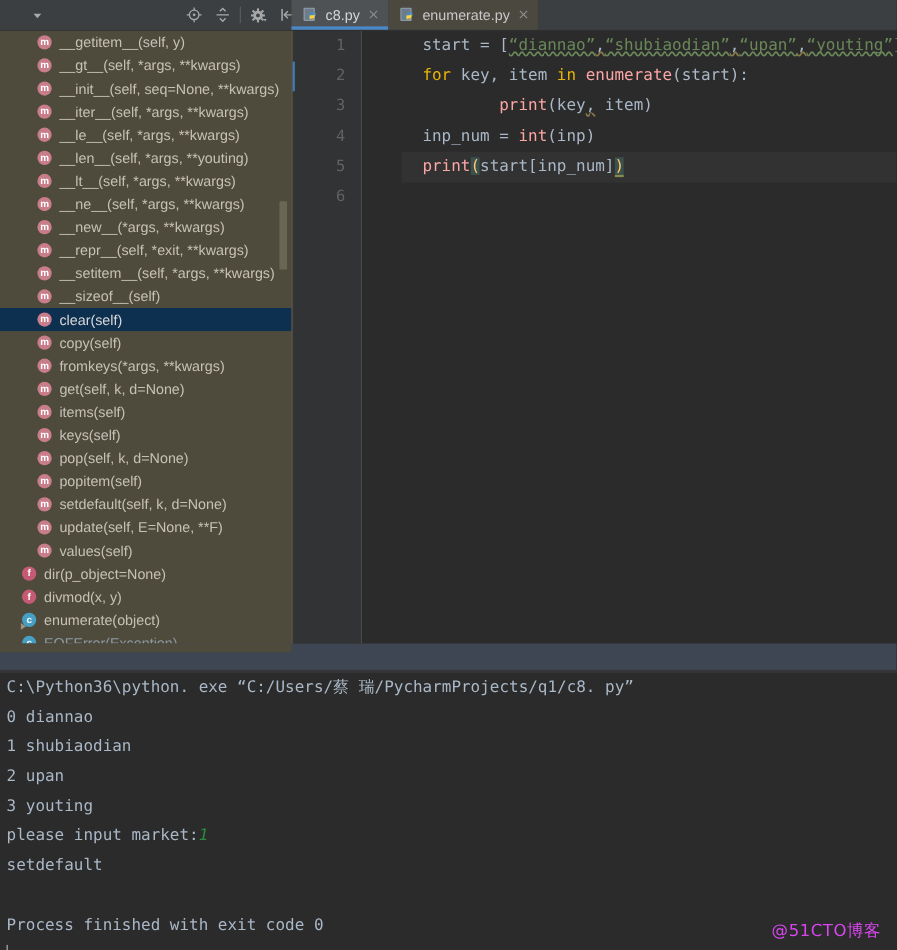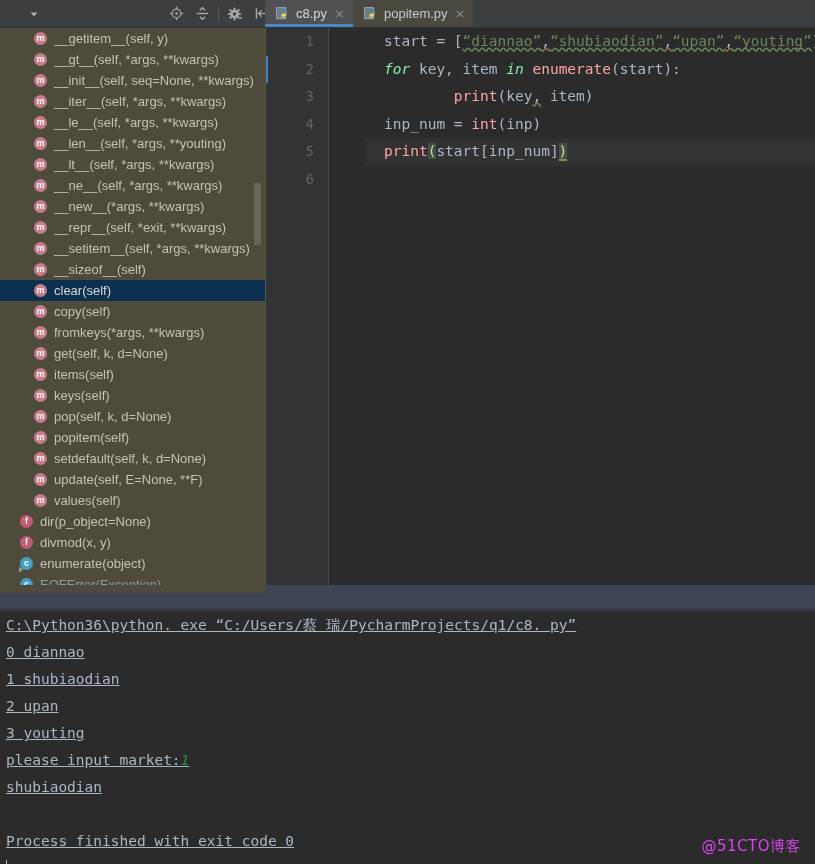--- a/index.html
+++ b/index.html
@@ -155,21 +155,21 @@
   .cline {
     height: 27.5px;
     line-height: 27.5px;
     white-space: pre;
     padding-left: 19px;
     box-sizing: border-box;
   }
   .cline.current {
     background: #323232;
   }
-  .tok-kw    { color: #86efac; font-style: italic; }
+  .tok-kw    { color: #eab308; }
   .tok-def   { color: #a9b7c6; }
   .tok-fn    { color: #fca5a5; }
   .tok-str   { color: #6a8759; }
   .tok-punct { color: #a9b7c6; }
   .tok-brkt-hl {
     color: #ffc66d;
     background: #3b514d;
   }
   .squig {
     text-decoration: underline wavy #6a8759;
@@ -272,21 +272,20 @@
     font-family: "DejaVu Sans Mono", monospace;
     font-size: 14.5px;
     color: #a9b7c6;
     overflow: hidden;
   }
   .con-line {
     height: 27px;
     line-height: 27px;
     padding-left: 6px;
     white-space: pre;
-    text-decoration: underline;
   }
   .con-input {
     color: #2a8a3e;
     font-style: italic;
   }
   .con-caret {
     display: inline-block;
     width: 1px;
     height: 15px;
     background: #bbbbbb;
@@ -379,21 +378,21 @@
       </div>
       <div class="tab inactive">
         <span class="pyicon">
           <svg width="15" height="15" viewBox="0 0 16 16">
             <rect x="1" y="1" width="11" height="13" rx="1" fill="#8a9aa8"></rect>
             <rect x="2.2" y="2.2" width="8.6" height="10.6" fill="#6d7c88"></rect>
             <path d="M6.3 5.2 h3.4 a1.5 1.5 0 0 1 1.5 1.5 v1.6 a1.5 1.5 0 0 1 -1.5 1.5 h-2.3 a1.3 1.3 0 0 0 -1.3 1.3 v1.2 h-1.2 a1.5 1.5 0 0 1 -1.5 -1.5 v-1.8 a1.5 1.5 0 0 1 1.5 -1.5 h2.6 v-0.6 h-3.4 z" fill="#4b8bbe" transform="translate(2.6,0.6) scale(0.92)"></path>
             <path d="M9.3 6.2 h1.2 a1.5 1.5 0 0 1 1.5 1.5 v1.8 a1.5 1.5 0 0 1 -1.5 1.5 h-2.6 v0.6 h3.4 v0.6 h-3.4 a1.5 1.5 0 0 1 -1.5 -1.5 v-1.6 a1.5 1.5 0 0 1 1.5 -1.5 h2.3 a1.3 1.3 0 0 0 1.3 -1.3 z" fill="#ffd43b" transform="translate(1.2,1.6) scale(0.88)"></path>
           </svg>
         </span>
-        <span class="tab-label">popitem.py</span>
+        <span class="tab-label">enumerate.py</span>
         <span class="tab-close">×</span>
       </div>
     </div>
   </div>
 
   <div class="editor">
     <div class="gutter">
       <div class="gutter-caretmark"></div>
       <div id="gutter-lines">
           <div class="gutter-line">1</div>
@@ -538,21 +537,21 @@
   <div class="divider-shadow"></div>
 
   <div class="console">
     <div id="console-lines">
         <div class="con-line"><span>C:\Python36\python. exe “C:/Users/蔡 瑞/PycharmProjects/q1/c8. py”</span></div>
         <div class="con-line"><span>0 diannao</span></div>
         <div class="con-line"><span>1 shubiaodian</span></div>
         <div class="con-line"><span>2 upan</span></div>
         <div class="con-line"><span>3 youting</span></div>
         <div class="con-line"><span>please input market:</span><span class="con-input">1</span></div>
-        <div class="con-line"><span>shubiaodian</span></div>
+        <div class="con-line"><span>setdefault</span></div>
         <div class="con-line"><span></span></div>
         <div class="con-line"><span>Process finished with exit code 0</span></div>
         <div class="con-line"><span></span><span class="con-caret"></span></div>
       </div>
     <div class="watermark">@51CTO博客</div>
   </div>
 
 </div>
 
 </body></html>

